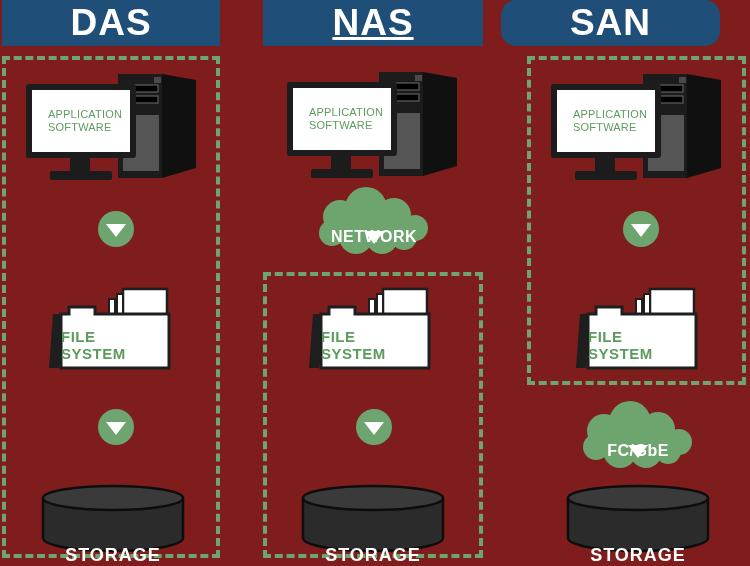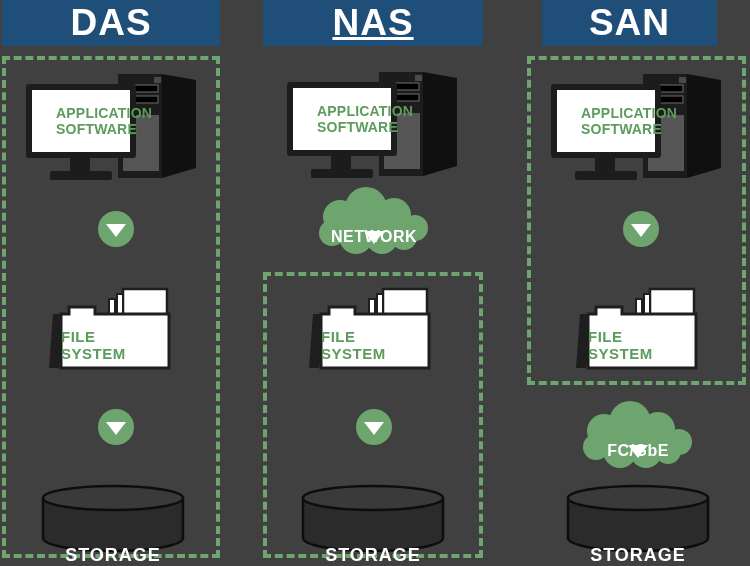--- a/index.html
+++ b/index.html
@@ -1,42 +1,42 @@
 <!DOCTYPE html>
 <html><head>
 <meta charset="utf-8">
 <style>
   html,body{margin:0;padding:0;background:#fff;}
   .stage{
-    position:relative;width:750px;height:566px;background:#404040;overflow:hidden;
+    position:relative;width:750px;height:566px;background:#7f1d1d;overflow:hidden;
     font-family:"Liberation Sans","DejaVu Sans",sans-serif;
   }
   
   .col-header{
     position:absolute;top:0;height:46px;background:#1F4E79;color:#fff;
     display:flex;align-items:center;justify-content:center;
     font-size:37px;font-weight:bold;letter-spacing:1px;
   }
   .hdr-das{left:2px;width:218px;}
   .hdr-nas{left:263px;width:220px;text-decoration:underline;}
-  .hdr-san{left:542px;width:175px;}
+  .hdr-san{left:501px;width:219px;border-radius:15px;}
   
   .dashed-box{position:absolute;border:4px dashed #6EA46E;box-sizing:border-box;}
   .box-das{left:2px;top:56px;width:218px;height:502px;}
   .box-nas{left:263px;top:272px;width:220px;height:286px;}
   .box-san{left:527px;top:56px;width:219px;height:329px;}
   
   .computer{position:absolute;width:172px;height:118px;}
   .comp-das{left:26px;top:68px;}
   .comp-nas{left:287px;top:66px;}
   .comp-san{left:551px;top:68px;}
   .tower{position:absolute;right:0;top:0;}
   .monitor{position:absolute;left:0;top:16px;width:110px;height:74px;background:#1c1c1c;border-radius:3px;z-index:2;}
   .screen{position:absolute;left:6px;top:6px;right:6px;bottom:6px;background:#fff;display:flex;align-items:center;}
-  .app-label{width:84px;margin-left:24px;font-size:14px;line-height:1.15;font-weight:bold;color:#5D9C5D;letter-spacing:.2px;}
+  .app-label{width:84px;margin-left:16px;font-size:11px;line-height:1.15;font-weight:normal;color:#5D9C5D;letter-spacing:.2px;}
   .neck{position:absolute;left:44px;top:90px;width:20px;height:13px;background:#1c1c1c;z-index:2;}
   .mbase{position:absolute;left:24px;top:103px;width:62px;height:9px;background:#1c1c1c;border-radius:2px;z-index:2;}
   
   .arrow-circle{
     position:absolute;width:36px;height:36px;border-radius:50%;background:#6EA46E;
     display:flex;align-items:center;justify-content:center;
   }
   .tri-down{width:0;height:0;border-left:10px solid transparent;border-right:10px solid transparent;border-top:13px solid #fff;margin-top:3px;}
   .arr-das1{left:98px;top:211px;}
   .arr-das2{left:98px;top:409px;}

